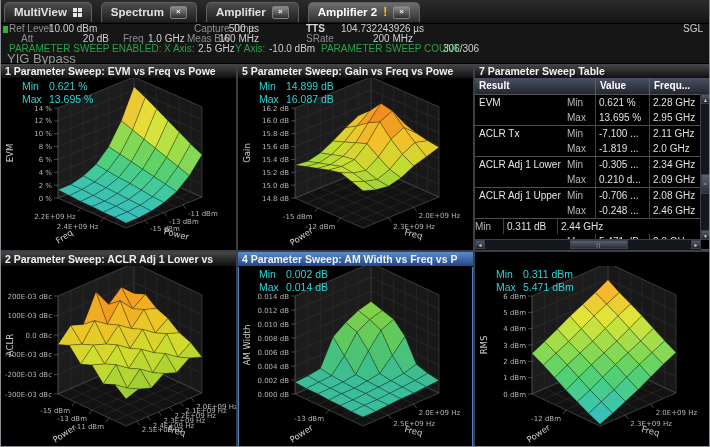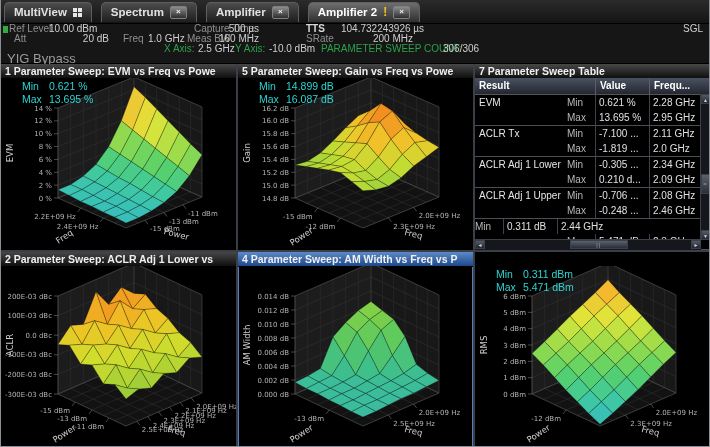--- a/index.html
+++ b/index.html
@@ -107,30 +107,31 @@
     <div class="hrow">
       <span class="lbl" style="left:8px">Ref Level</span>
       <span class="val rnum" style="left:48px;width:40px">10.00 dBm</span>
       <span class="lbl" style="left:193px">Capture Time</span>
       <span class="val rnum" style="left:213px;width:45px">500 µs</span>
       <span class="lbl" style="left:305px;color:#d8d8d8;font-weight:bold">TTS</span>
       <span class="val" style="left:340px">104.732243926 µs</span>
       <span class="val" style="right:6px">SGL</span>
     </div>
     <div class="hrow">
-      <span class="lbl" style="left:13px">Att</span>
+      <span class="lbl" style="left:20px">Att</span>
       <span class="val rnum" style="left:62px;width:46px">20 dB</span>
       <span class="lbl" style="left:122px">Freq</span>
       <span class="val" style="left:147px">1.0 GHz</span>
       <span class="lbl" style="left:186px">Meas BW</span>
       <span class="val rnum" style="left:210px;width:48px">160 MHz</span>
       <span class="lbl" style="left:305px">SRate</span>
       <span class="val rnum" style="left:355px;width:57px">200 MHz</span>
     </div>
     <div class="hrow">
+      <span class="grn" style="left:8px">PARAMETER SWEEP ENABLED:</span>
       <span class="grn" style="left:163px">X Axis:</span>
       <span class="val" style="left:197px">2.5 GHz</span>
       <span class="grn" style="left:234px">Y Axis:</span>
       <span class="val" style="left:268px">-10.0 dBm</span>
       <span class="grn" style="left:320px">PARAMETER SWEEP COUNT:</span>
       <span class="val" style="left:442px">306/306</span>
     </div>
     <div id="yig">YIG Bypass</div>
   </div>
 
@@ -590,20 +591,24 @@
           <line x1="190.14285714285714" y1="131.71428571428572" x2="193.14285714285714" y2="135.71428571428572" stroke="#777" stroke-width="0.6"></line>
           <text x="195.14285714285714" y="142.71428571428572" text-anchor="start" font-size="7" fill="#b4b4b4">2.0E+09 Hz</text>
           <text x="65" y="170" text-anchor="middle" font-size="8.5" fill="#cfcfcf" transform="rotate(-33 65 170)">Power</text>
           <text x="174.8" y="167.85" text-anchor="middle" font-size="8.5" fill="#cfcfcf" transform="rotate(14 174.8 167.85)">Freq</text>
           <text x="12" y="79" text-anchor="middle" font-size="8.5" fill="#cfcfcf" transform="rotate(-90 12 79)">ACLR</text>
         </svg>
     </div>
 
     <div class="win selected">
       <div class="titlebar sel">4 Parameter Sweep: AM Width vs Freq vs P</div>
+      <div class="minmax">
+        <div><span class="mm-l">Min</span><span>0.002 dB</span></div>
+        <div><span class="mm-l">Max</span><span>0.014 dB</span></div>
+      </div>
       <svg class="plot" width="235" height="183">
           <polygon points="57,128 133,95 133,-3 57,30" fill="#1c1c1c"></polygon>
           <polygon points="133,95 201,127 201,29 133,-3" fill="#181818"></polygon>
           <polygon points="125,160 57,128 133,95 201,127" fill="#121212"></polygon>
           <line x1="57" y1="128" x2="133" y2="95" stroke="#333" stroke-width="0.6"></line>
           <line x1="133" y1="95" x2="201" y2="127" stroke="#333" stroke-width="0.6"></line>
           <line x1="57" y1="114" x2="133" y2="81" stroke="#333" stroke-width="0.6"></line>
           <line x1="133" y1="81" x2="201" y2="113" stroke="#333" stroke-width="0.6"></line>
           <line x1="57" y1="100" x2="133" y2="67" stroke="#333" stroke-width="0.6"></line>
           <line x1="133" y1="67" x2="201" y2="99" stroke="#333" stroke-width="0.6"></line>

